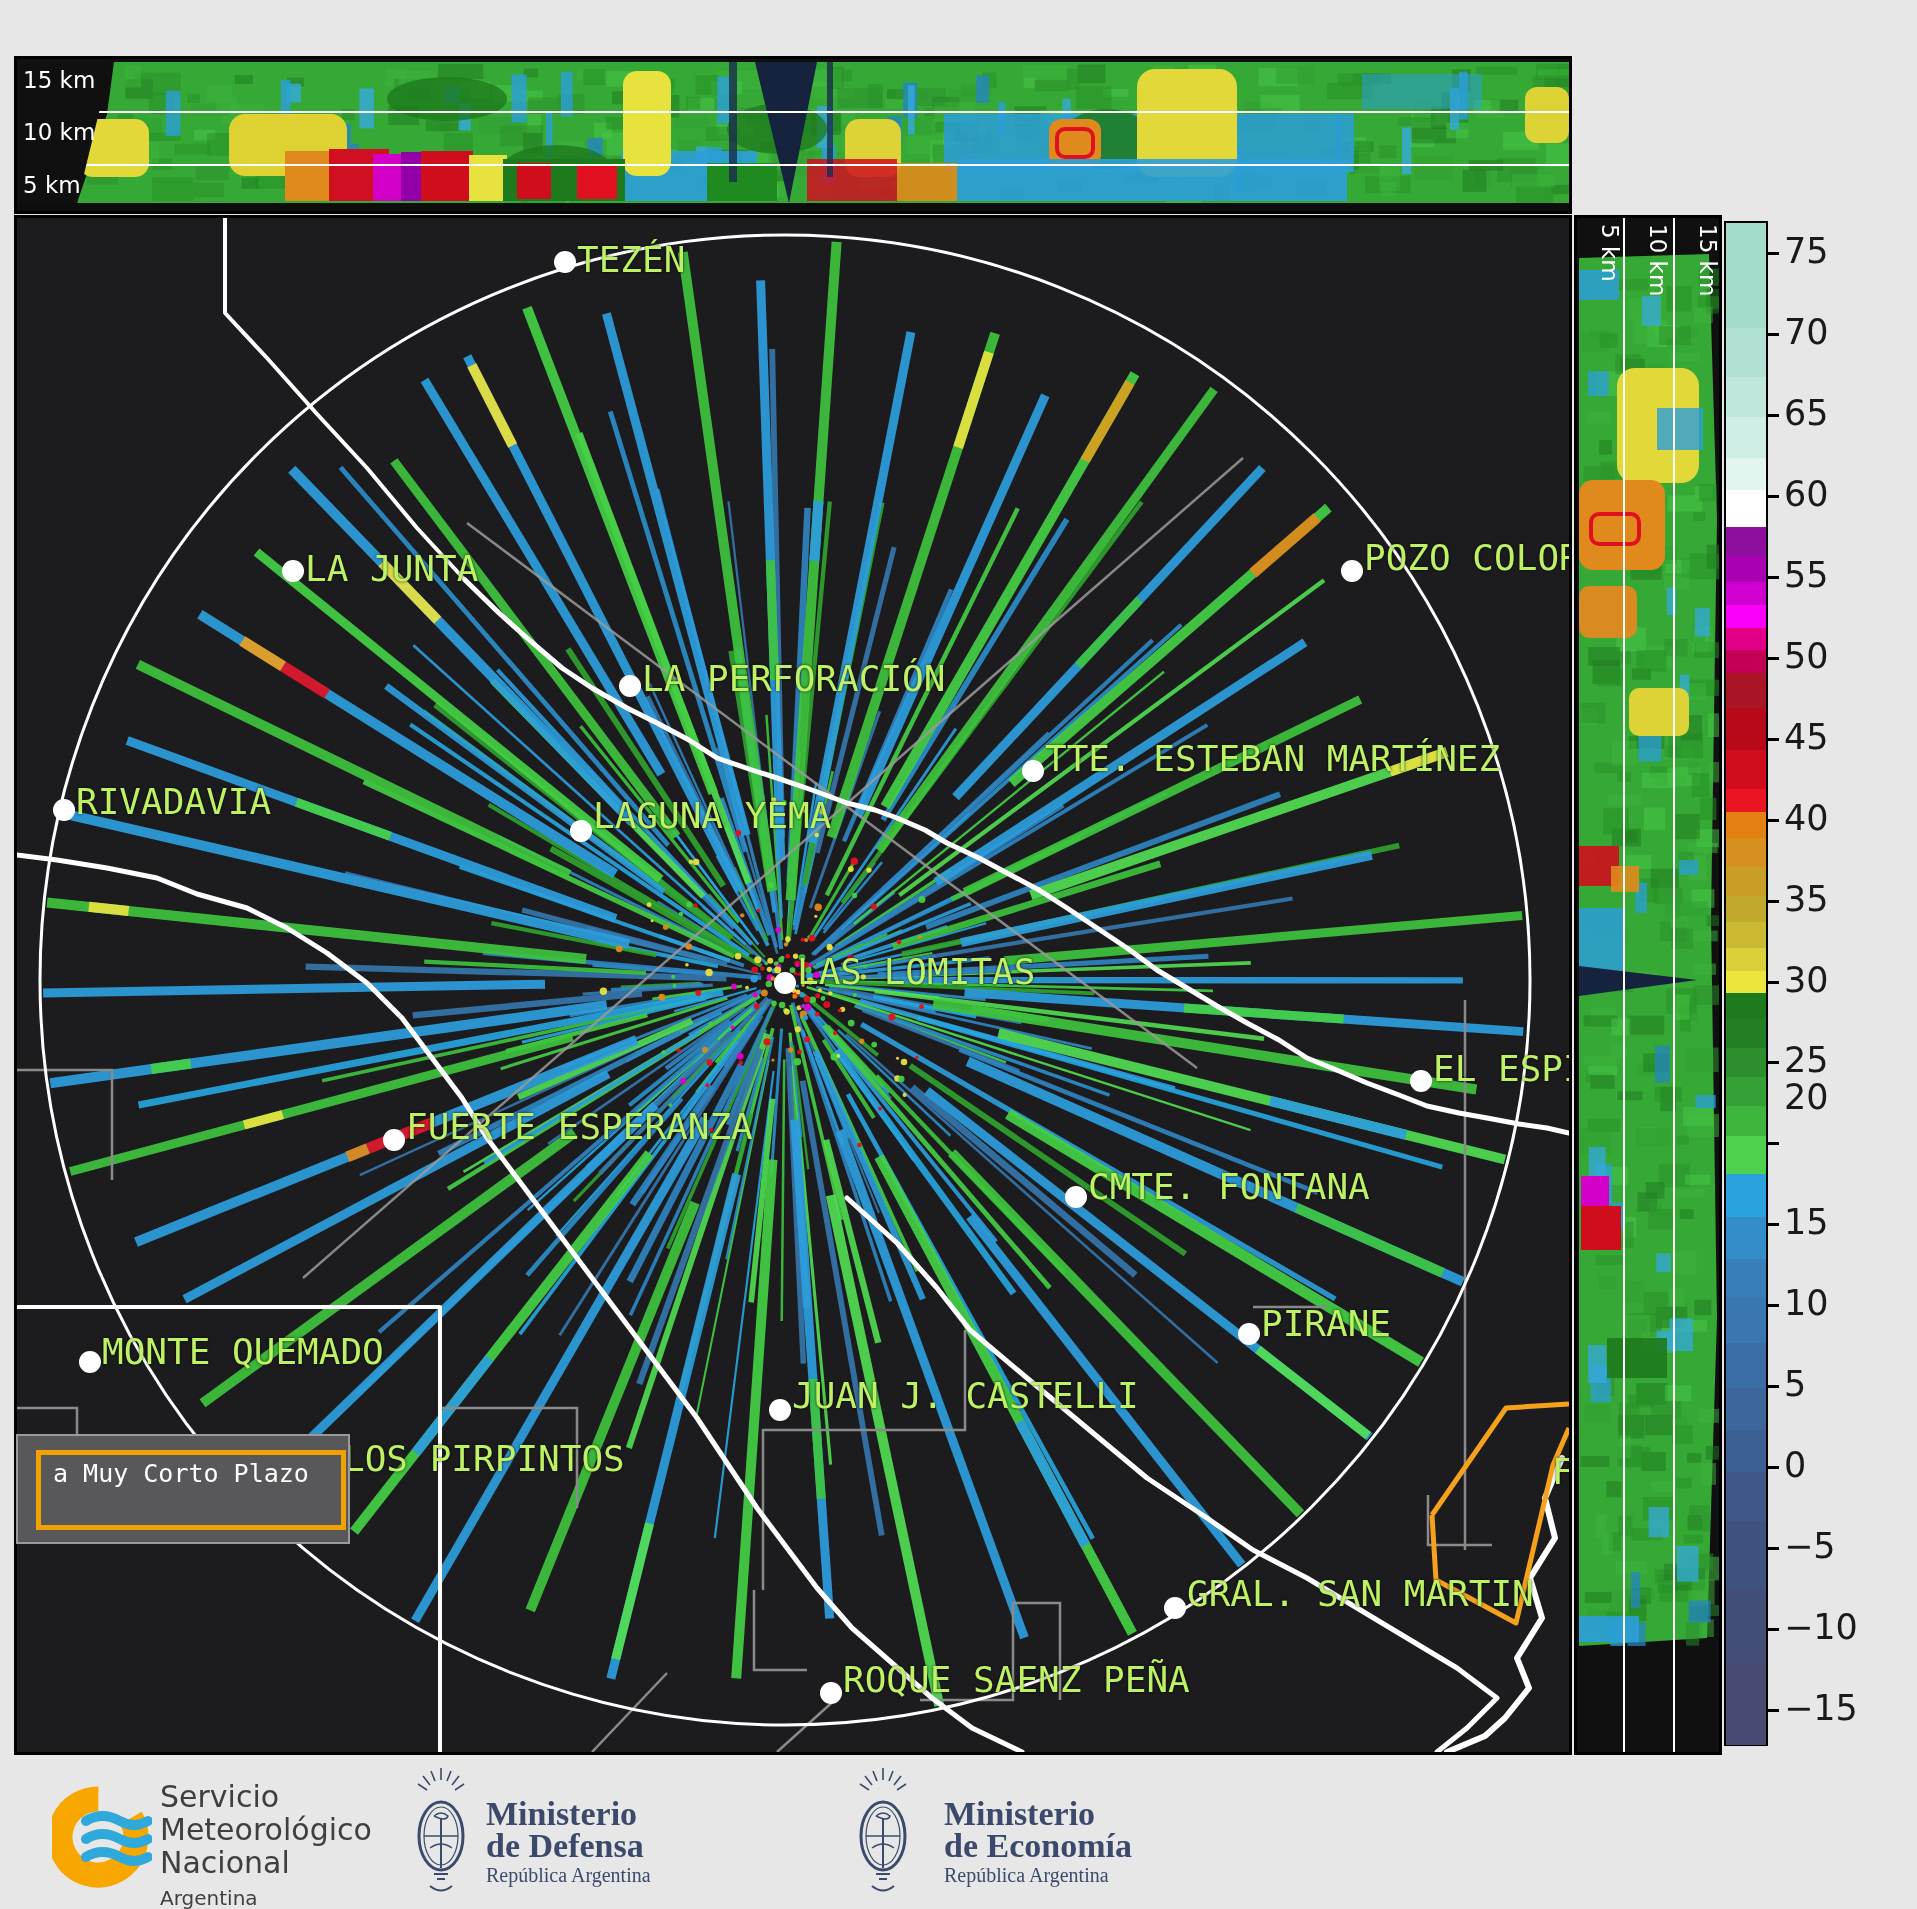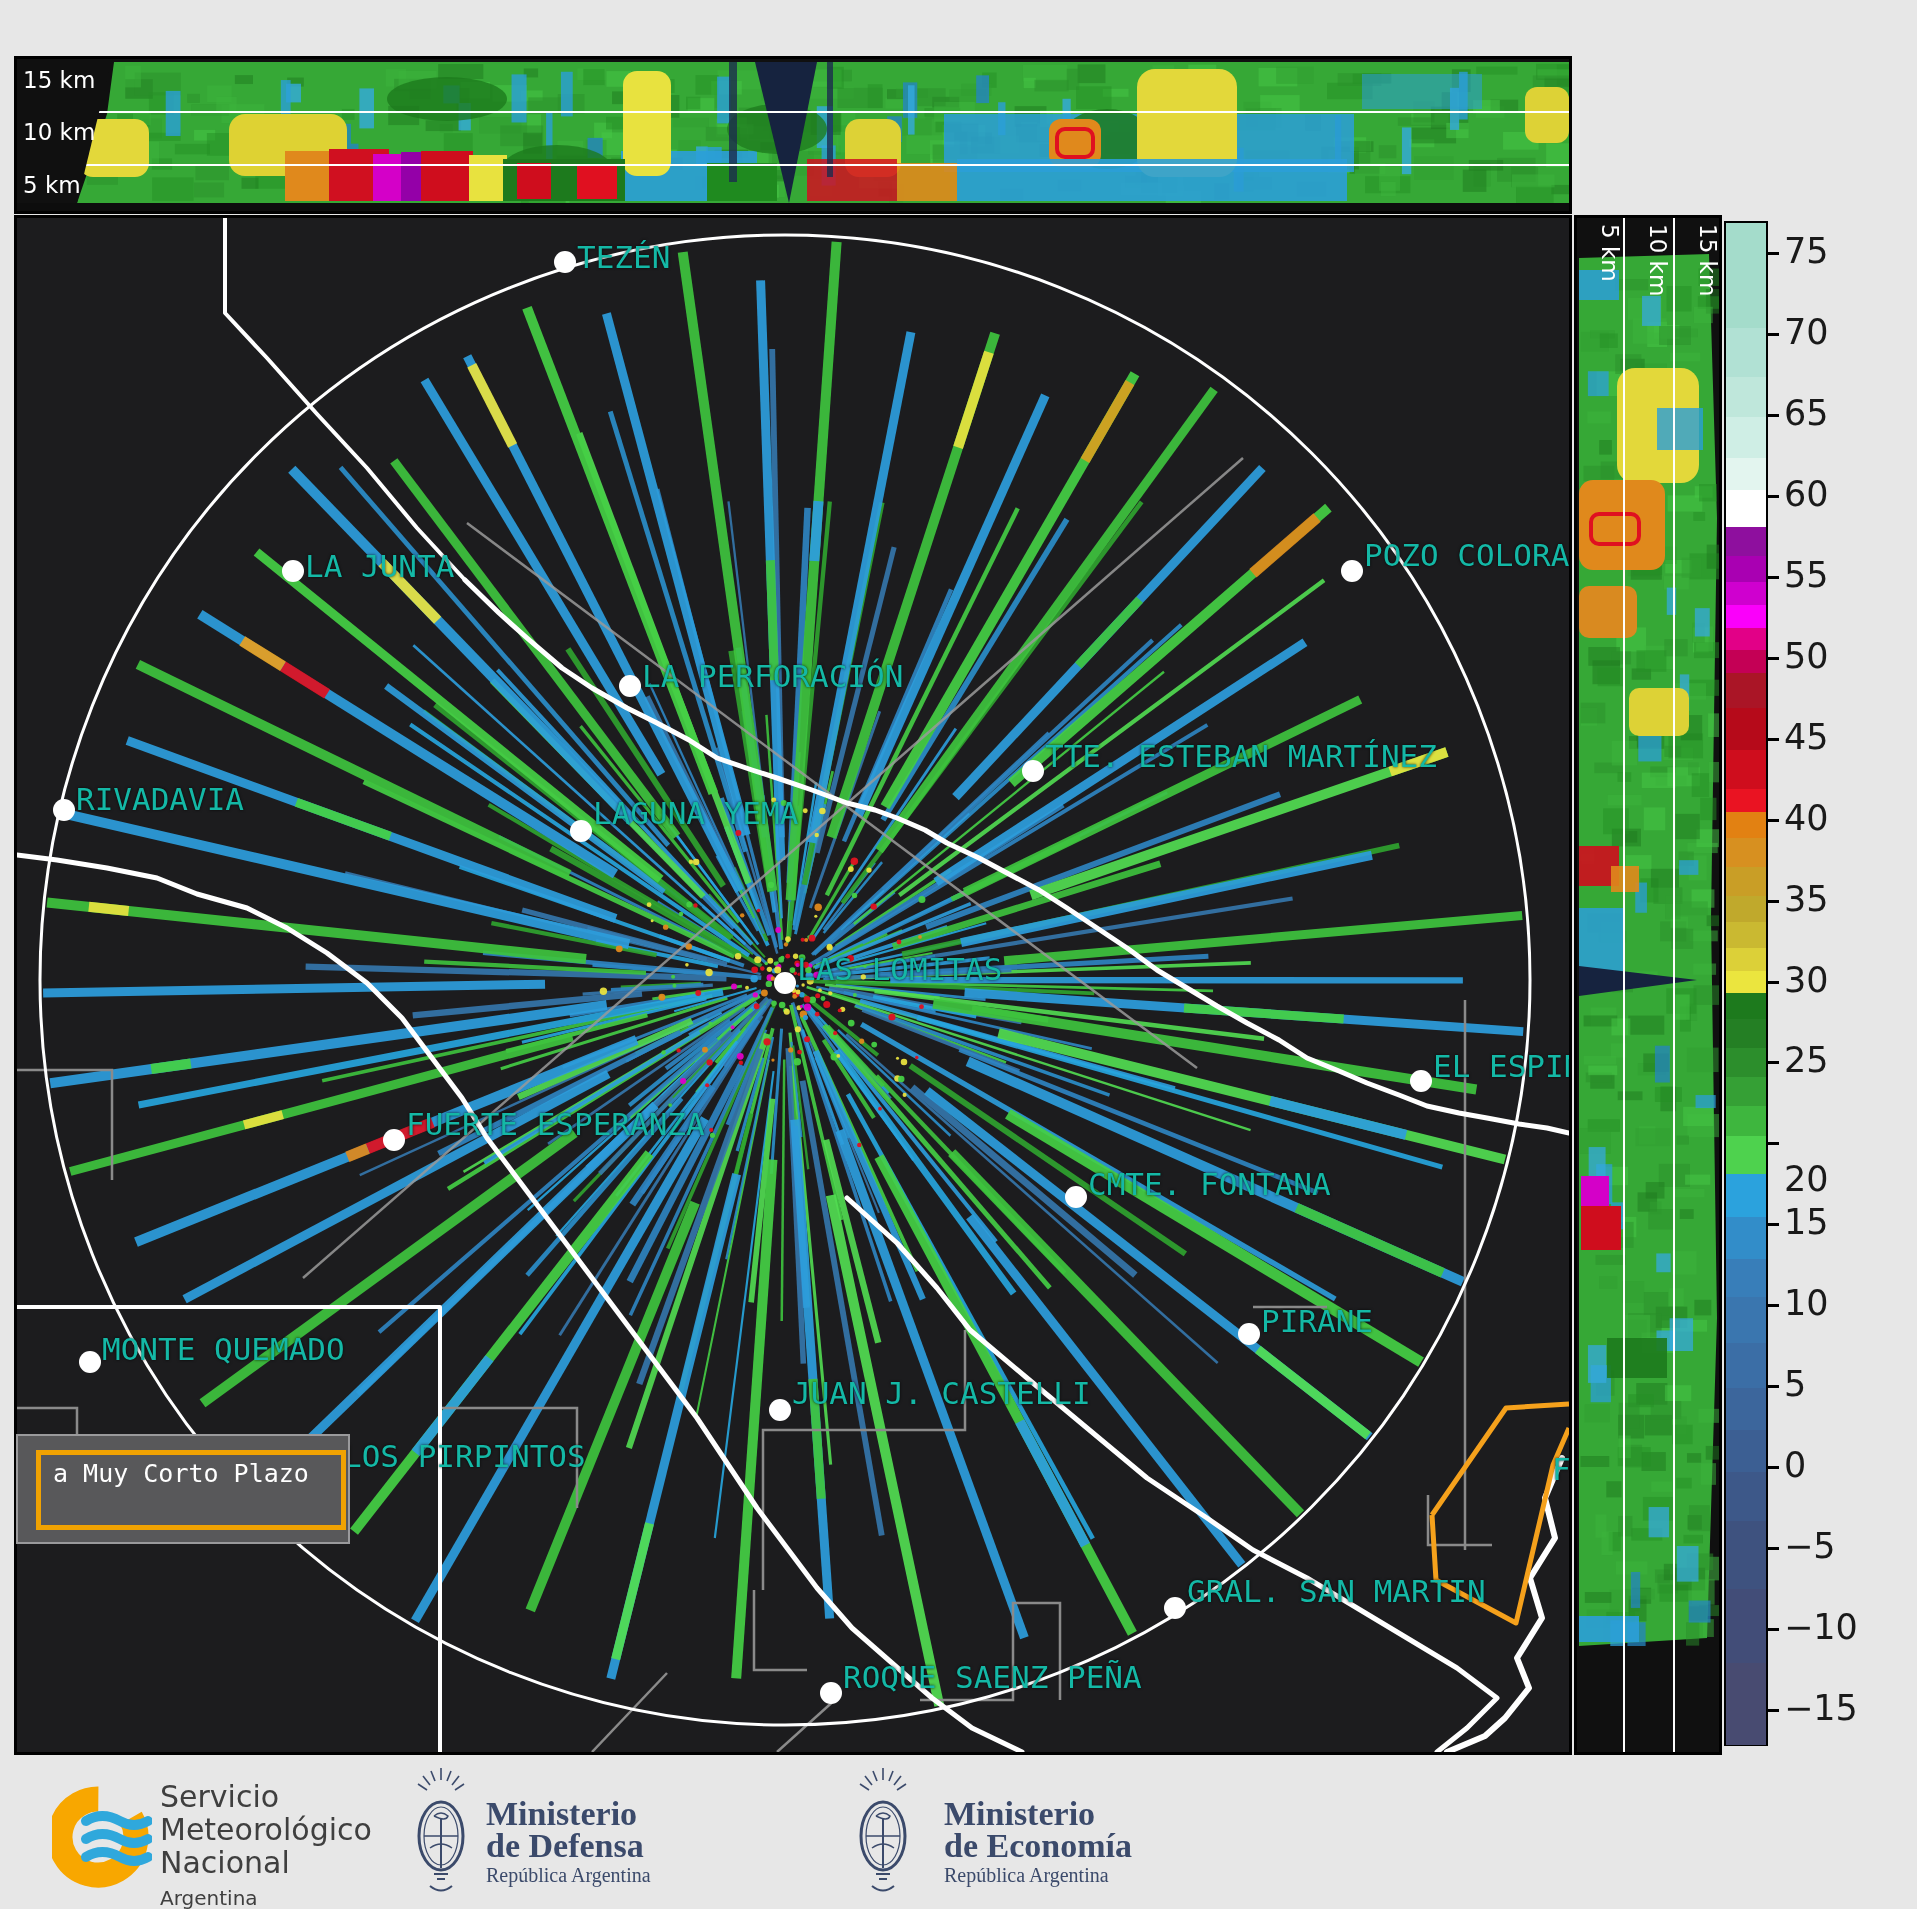--- a/index.html
+++ b/index.html
@@ -11,21 +11,21 @@
   #toppanel{left:14px;top:56px;width:1558px;height:158px;}
   #mainmap{left:14px;top:215px;width:1558px;height:1540px;background:#1c1c1e;}
   #rightpanel{left:1574px;top:215px;width:148px;height:1540px;}
   #colorbar{position:absolute;left:1724px;top:221px;width:40px;height:1521px;border:2px solid #000;box-sizing:content-box;background:#444;}
   .cb-seg{position:absolute;left:0;width:100%;}
   .cb-tick{position:absolute;left:42px;width:13px;height:3px;background:#000;}
   .cb-lab{position:absolute;left:60px;transform:translateY(-54%);font-size:35px;color:#1a1a1a;white-space:nowrap;}
   .km-label{position:absolute;color:#fff;font-size:23px;white-space:nowrap;}
   .km-label-v{position:absolute;color:#fff;font-size:23px;white-space:nowrap;writing-mode:vertical-rl;}
   .city-dot{position:absolute;width:22px;height:22px;border-radius:50%;background:#fff;transform:translate(-50%,-50%);}
-  .city-label{position:absolute;color:#14b8a6;font-family:"DejaVu Sans Mono",monospace;font-size:31px;white-space:nowrap;
+  .city-label{position:absolute;color:#bef264;font-family:"DejaVu Sans Mono",monospace;font-size:36px;white-space:nowrap;
               text-shadow:0 0 3px rgba(0,0,0,.8);}
   #avisos-outer{position:absolute;left:16px;top:1434px;width:330px;height:106px;border:2px solid #9a9a9c;background:#58585a;}
   #avisos{position:absolute;left:18px;top:14px;width:288px;height:68px;border:5px solid #f0a202;background:#58585a;
           color:#fff;font-family:"DejaVu Sans Mono",monospace;font-size:25px;line-height:33px;padding:2px 0 0 12px;box-sizing:content-box;}
   .footer{position:absolute;left:0;top:1758px;width:1917px;height:151px;background:#e7e7e7;}
   .smn-text{position:absolute;left:160px;top:22px;color:#3f3f3f;font-size:30px;line-height:33px;font-family:"DejaVu Sans",sans-serif;}
   .smn-arg{font-size:20px;margin-top:3px;}
   .min-text{position:absolute;top:40px;color:#3b4a6b;font-family:"Liberation Serif",serif;}
   .min-l1,.min-l2{font-size:34px;font-weight:bold;line-height:32px;}
   .min-l3{font-size:20px;line-height:26px;}
@@ -1281,21 +1281,21 @@
       <div class="cb-lab" style="top: 517.787px;">45</div>
       <div class="cb-tick" style="top: 597.691px;"></div>
       <div class="cb-lab" style="top: 598.691px;">40</div>
       <div class="cb-tick" style="top: 678.596px;"></div>
       <div class="cb-lab" style="top: 679.596px;">35</div>
       <div class="cb-tick" style="top: 759.5px;"></div>
       <div class="cb-lab" style="top: 760.5px;">30</div>
       <div class="cb-tick" style="top: 840.404px;"></div>
       <div class="cb-lab" style="top: 841.404px;">25</div>
       <div class="cb-tick" style="top: 921.309px;"></div>
-      <div class="cb-lab" style="top: 960px;">20</div>
+      <div class="cb-lab" style="top: 878px;">20</div>
       <div class="cb-tick" style="top: 1002.21px;"></div>
       <div class="cb-lab" style="top: 1003.21px;">15</div>
       <div class="cb-tick" style="top: 1083.12px;"></div>
       <div class="cb-lab" style="top: 1084.12px;">10</div>
       <div class="cb-tick" style="top: 1164.02px;"></div>
       <div class="cb-lab" style="top: 1165.02px;">5</div>
       <div class="cb-tick" style="top: 1244.93px;"></div>
       <div class="cb-lab" style="top: 1245.93px;">0</div>
       <div class="cb-tick" style="top: 1325.83px;"></div>
       <div class="cb-lab" style="top: 1326.83px;">−5</div>

